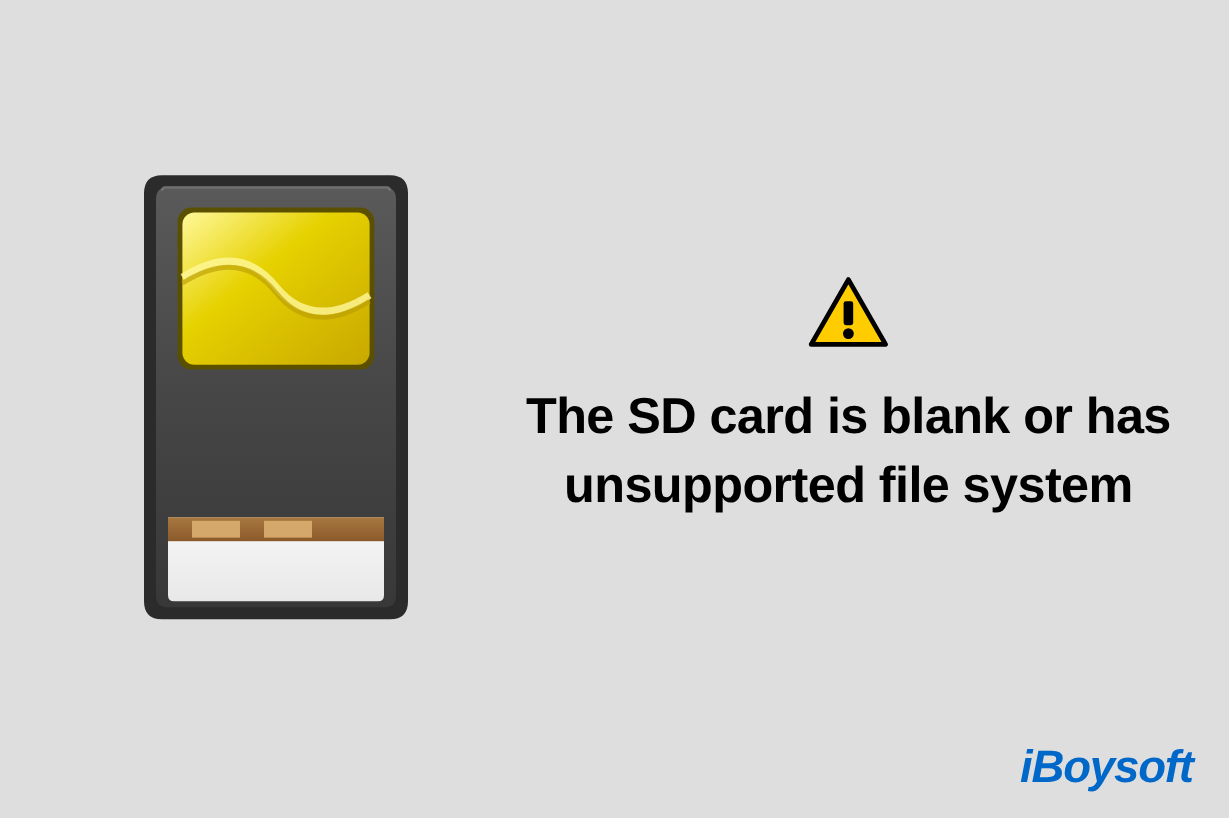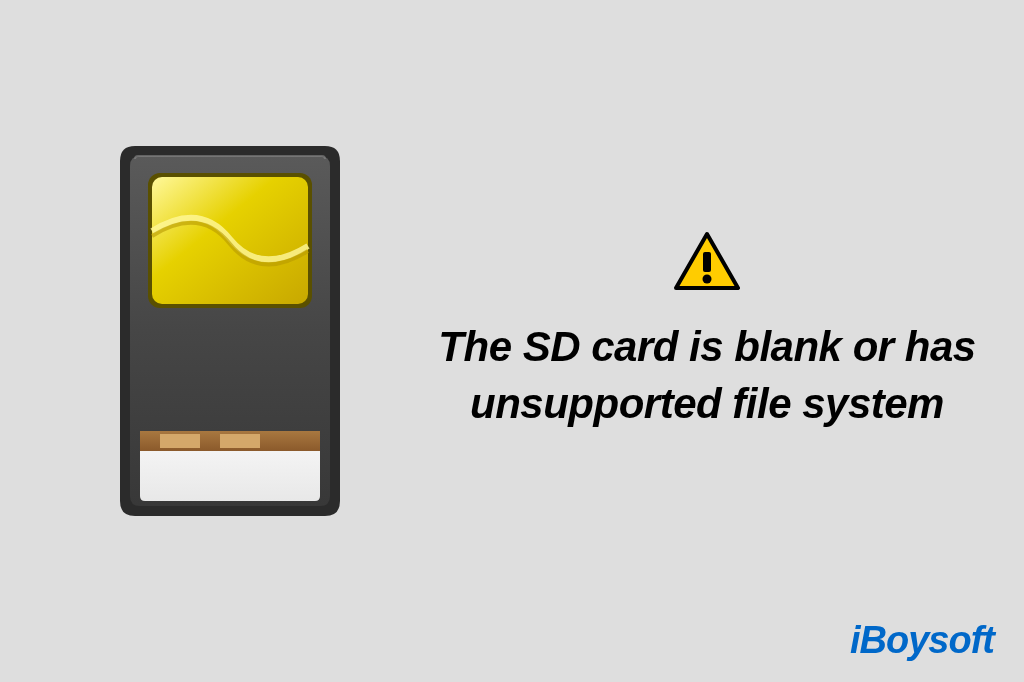--- a/index.html
+++ b/index.html
@@ -28,21 +28,20 @@
       flex-shrink: 0;
       width: 340px;
       display: flex;
       justify-content: center;
     }
     
     .message-area {
       flex: 1;
       padding-left: 30px;
       text-align: center;
-      font-style: italic;
     }
     
     .warning-icon {
       display: inline-block;
       margin-bottom: 20px;
     }
     
     .error-message {
       font-size: 42px;
       font-weight: 900;

